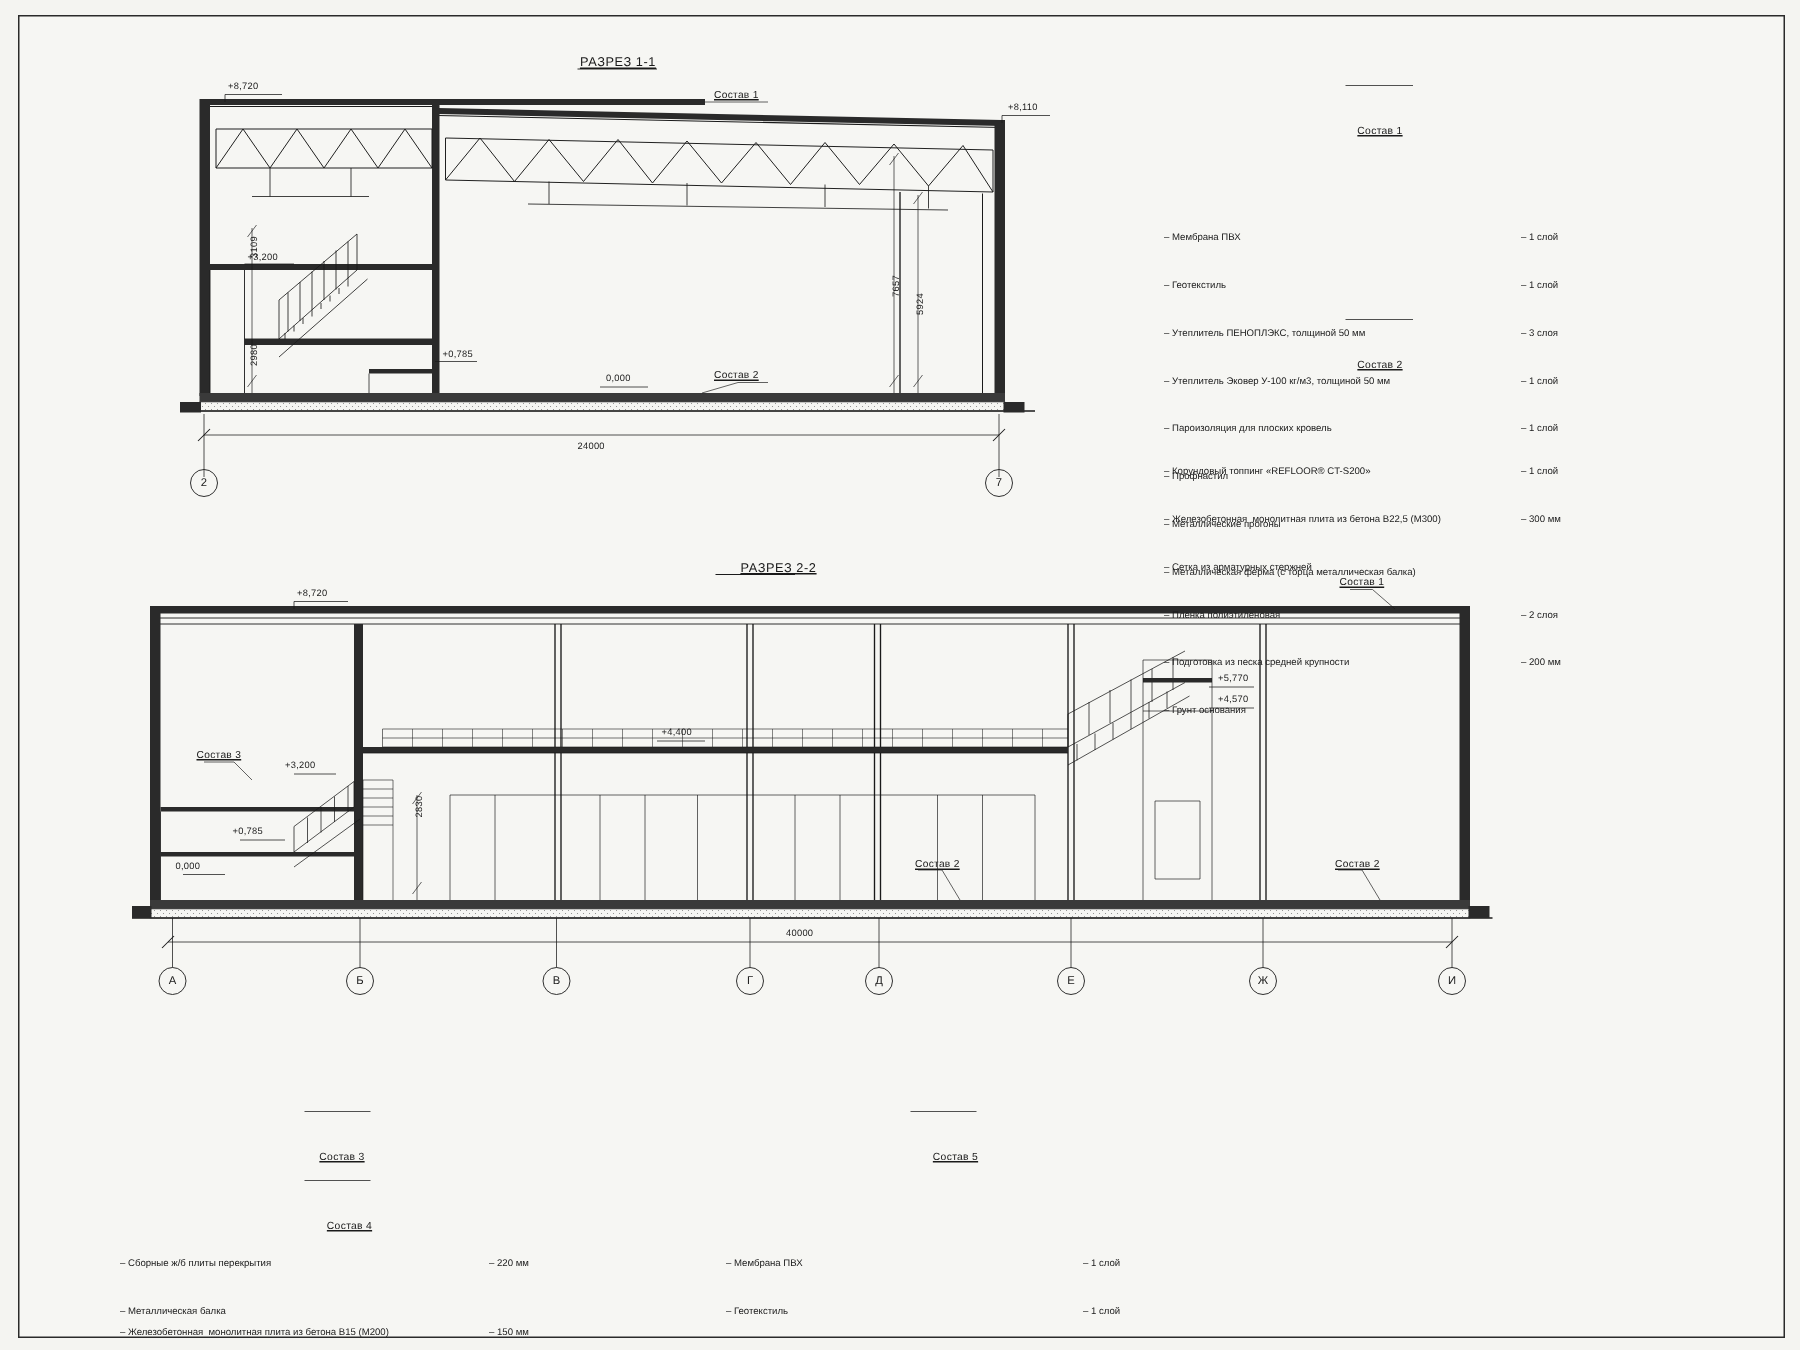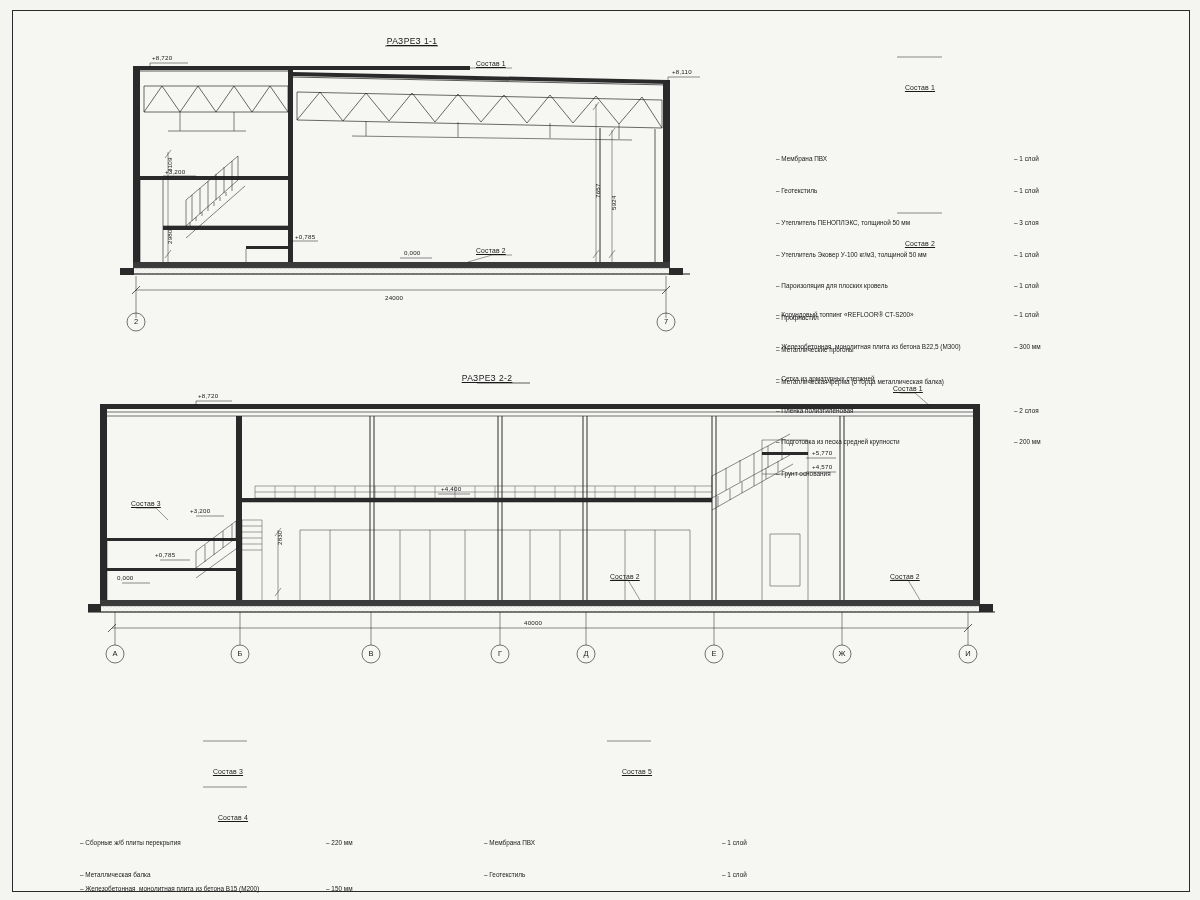--- a/index.html
+++ b/index.html
@@ -399,21 +399,21 @@
   <div class="t vdim" style="left:610px;top:210px;">5924</div>
 
   <div class="t dim" style="left:385px;top:294px;">24000</div>
 
   <div class="t lbl-u" style="left:476px;top:60px;">Состав 1</div>
   <div class="t lbl-u" style="left:476px;top:247px;">Состав 2</div>
 
   <div class="axis-lab" style="left:127px;top:313px;">2</div>
   <div class="axis-lab" style="left:657px;top:313px;">7</div>
 
-  <div class="t title" style="left:427px;top:373px;width:120px;">РАЗРЕЗ 2-2</div>
+  <div class="t title" style="left:459px;top:373px;width:120px;">РАЗРЕЗ 2-2</div>
 
   <div class="t dim" style="left:198px;top:392px;">+8,720</div>
   <div class="t dim" style="left:812px;top:449px;">+5,770</div>
   <div class="t dim" style="left:812px;top:463px;">+4,570</div>
   <div class="t dim" style="left:441px;top:485px;">+4,400</div>
   <div class="t dim" style="left:190px;top:507px;">+3,200</div>
   <div class="t dim" style="left:155px;top:551px;">+0,785</div>
   <div class="t dim" style="left:117px;top:574px;">0,000</div>
 
   <div class="t vdim" style="left:276px;top:545px;">2830</div>

